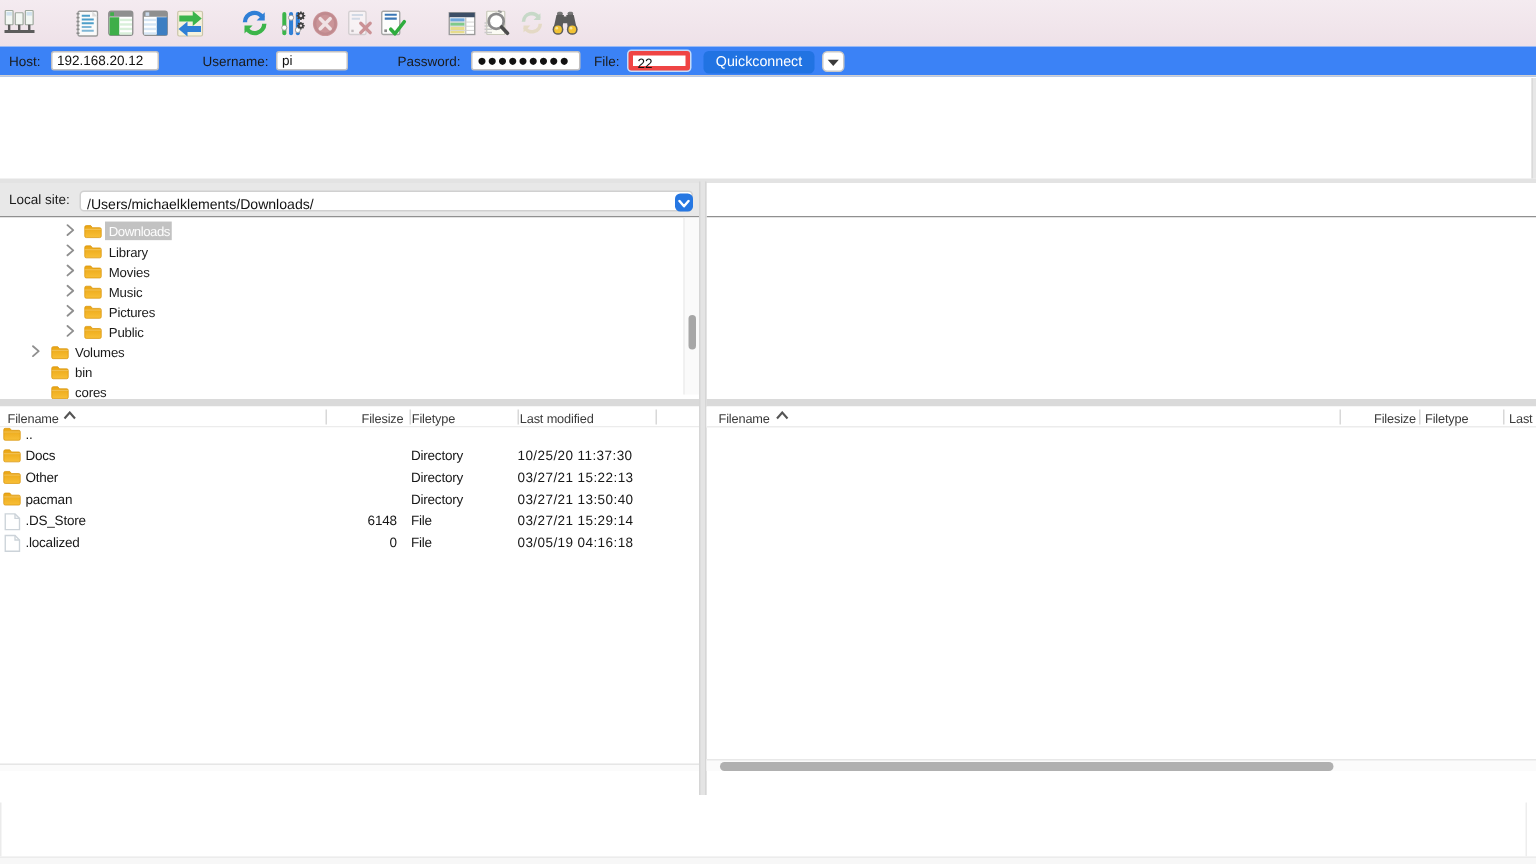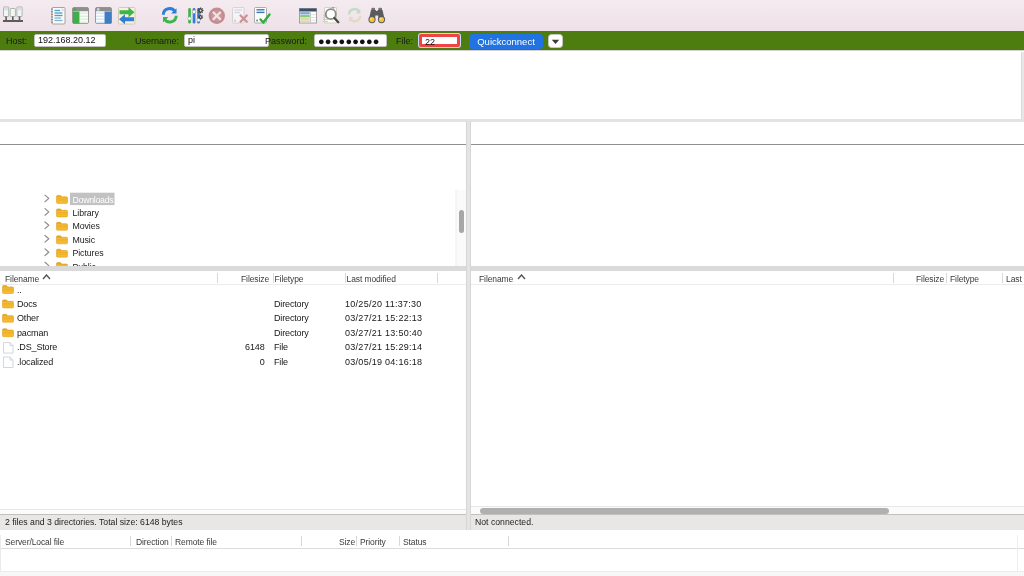--- a/index.html
+++ b/index.html
@@ -4,21 +4,21 @@
 <style>
   * { margin:0; padding:0; box-sizing:border-box; }
   html,body { width:1024px; height:576px; overflow:hidden; background:#fff;
     font-family:"Liberation Sans", sans-serif; }
   #win { position:absolute; left:0; top:0; width:1024px; height:576px; }
   .abs { position:absolute; }
   
   #toolbar { left:0; top:0; width:1024px; height:31px;
     background:linear-gradient(#f4ebf0,#eee1e8); }
   
-  #quickbar { left:0; top:31px; width:1024px; height:20px; background:#4d7c0f;
+  #quickbar { left:0; top:31px; width:1024px; height:20px; background:#3b82f6;
     border-bottom:1px solid #d2d0d0; }
   .qlabel { position:absolute; top:4.5px; font-size:9px; color:#1a1a1a; }
   .qfield { position:absolute; top:3px; height:13px; background:#fff;
     border:1px solid #c3c1c1; border-radius:2px; font-size:9px; color:#111;
     padding:0 3px; line-height:11px; }
   
   #msglog { left:0; top:51.5px; width:1024px; height:67.5px; background:#fff; }
   
   .siterow { top:121.5px; height:22.5px; background:#e8e8e8; }
   #lsite { left:0; width:466px; }
@@ -236,42 +236,49 @@
       <circle cx="3.2" cy="11.8" r="0.9" fill="#f9e49a"></circle>
       <circle cx="12.7" cy="11.8" r="0.9" fill="#f9e49a"></circle>
     </g>
   </svg>
   </div>
 
   <div id="quickbar" class="abs">
     <span class="qlabel" style="left:6px;">Host:</span>
     <span class="qfield" style="left:34px; width:72px;">192.168.20.12</span>
     <span class="qlabel" style="left:135px;">Username:</span>
-    <span class="qfield" style="left:184px; width:85px;">pi</span>
+    <span class="qfield" style="left:184px; width:48px;">pi</span>
     <span class="qlabel" style="left:265px;">Password:</span>
     <span class="qfield" style="left:314px; width:73px; letter-spacing:0.2px; font-size:11px; line-height:12.5px;">●●●●●●●●●</span>
     <span class="qlabel" style="left:396px;">File:</span>
     <span class="qfield" style="left:419px; width:41px; border:3px solid #ef4444; box-shadow:0 0 0 1px #c4daf8;">22</span>
     <span class="qbtn" style="left:469px; top:2.5px; width:74px; height:15px; background:#2173e2; color:#fff; font-size:9.5px; text-align:center; line-height:15px;">Quickconnect</span>
     <span class="qbtn" style="left:548px; top:3px; width:15px; height:14px; background:#fff; border:1px solid #c8c8c8;">
         <svg width="9" height="6" viewBox="0 0 9 6" style="display:block; margin:4px auto 0;">
           <path d="M0.8 0.8 L4.5 5 L8.2 0.8 Z" fill="#3a3a3a"></path>
         </svg>
       </span>
   </div>
 
   <div id="msglog" class="abs">
       <span style="position:absolute; right:0; top:0; width:3.5px; height:67.5px; background:#e7e7e7; border-left:1px solid #dadada;"></span>
     </div>
   <div class="abs" style="left:0; top:119px; width:1024px; height:2.5px; background:#e3e3e3;"></div>
 
+  <div id="lsite" class="abs siterow">
+    <span style="position:absolute; left:6px; top:6.5px; font-size:9px; color:#1a1a1a;">Local site:</span>
+    <span style="position:absolute; left:53px; top:5.5px; width:409px; height:14px; background:#fff; border:1px solid #d0d0d0; border-radius:3px; font-size:9.4px; color:#111; padding:1.5px 0 0 4px;">/Users/michaelklements/Downloads/</span>
+    <span style="position:absolute; left:450px; top:7px; width:12px; height:12.5px; background:#2677e2; border-radius:3.5px;"><svg width="8" height="6" viewBox="0 0 8 6" style="margin:3px 2px;">
+          <path d="M1 1 L4 4.5 L7 1" stroke="#fff" stroke-width="1.6" fill="none" stroke-linecap="round" stroke-linejoin="round"></path>
+        </svg></span>
+  </div>
   <div class="abs sitesep" style="left:0; width:466px;"></div>
   <div class="abs sitesep" style="left:471px; width:553px;"></div>
 
-  <div id="ltree" class="abs treearea" style="left:0; width:466px;margin-top:45px;">
+  <div id="ltree" class="abs treearea" style="left:0; width:466px;">
     <svg width="466" height="123" viewBox="0 0 466 123">
       <defs>
         <linearGradient id="fg" x1="0" y1="0" x2="0" y2="1">
           <stop offset="0" stop-color="#eaa513"></stop>
             <stop offset="1" stop-color="#f8bf37"></stop>
         </linearGradient>
         <g id="folder">
           <path d="M0.5 2.5 a1 1 0 0 1 1-1 h3 l1.2 1.4 h4.8 a1 1 0 0 1 1 1 v4.6 a1 1 0 0 1 -1 1 h-9 a1 1 0 0 1 -1-1 Z" fill="url(#fg)" stroke="#d8960f" stroke-width="0.5"></path>
           <path d="M0.5 3.6 h11 v0.8 h-11 Z" fill="#ffffff" fill-opacity="0.22"></path>
         </g>
@@ -374,34 +381,18 @@
         <text x="274" y="79.5">File</text>
         <text x="345" y="79.5" letter-spacing="0.28">03/05/19 04:16:18</text>
       </g>
     </svg>
   </div>
 
   <div class="abs" style="left:0; top:509px; width:466px; height:5px; background:#fbfbfb; border-top:1px solid #e6e6e6;"></div>
   <div id="hscrollr" class="abs"></div>
   <div id="hthumb" class="abs"></div>
 
-  <div class="abs statusbar" style="left:0; width:466px;"><span style="margin-left:5px;">2 files and 3 directories. Total size: 6148 bytes</span></div>
-  <div class="abs statusbar" style="left:471px; width:553px;"><span style="margin-left:4px;">Not connected.</span></div>
-
-  <div id="queuehdr" class="abs">
-    <span class="hcell" style="left:5px;">Server/Local file</span>
-    <span class="hdiv" style="left:130px;"></span>
-    <span class="hcell" style="left:136px;">Direction</span>
-    <span class="hdiv" style="left:171px;"></span>
-    <span class="hcell" style="left:175px;">Remote file</span>
-    <span class="hdiv" style="left:301px;"></span>
-    <span class="hcell" style="left:339px;">Size</span>
-    <span class="hdiv" style="left:356px;"></span>
-    <span class="hcell" style="left:360px;">Priority</span>
-    <span class="hdiv" style="left:399px;"></span>
-    <span class="hcell" style="left:403px;">Status</span>
-    <span class="hdiv" style="left:508px;"></span>
-  </div>
+
   <div id="queuebody" class="abs"></div>
   <div class="abs" style="left:1017px; top:535px; width:1px; height:36px; background:#ededed;"></div>
   <div class="abs" style="left:0px; top:535px; width:1px; height:36px; background:#ebebeb;"></div>
   <div id="bottombar" class="abs"></div>
 </div>
 
 </body></html>

